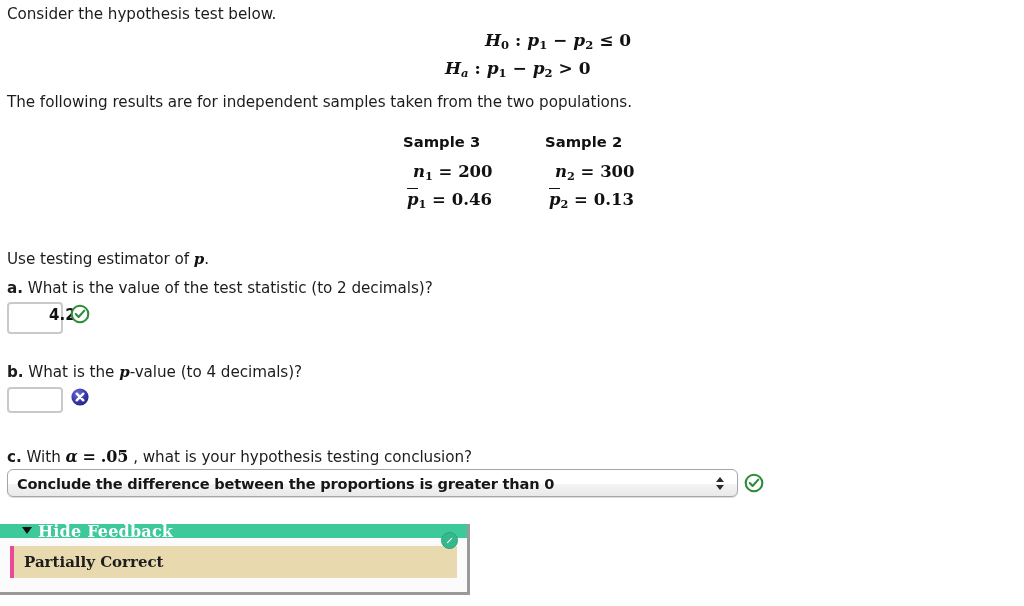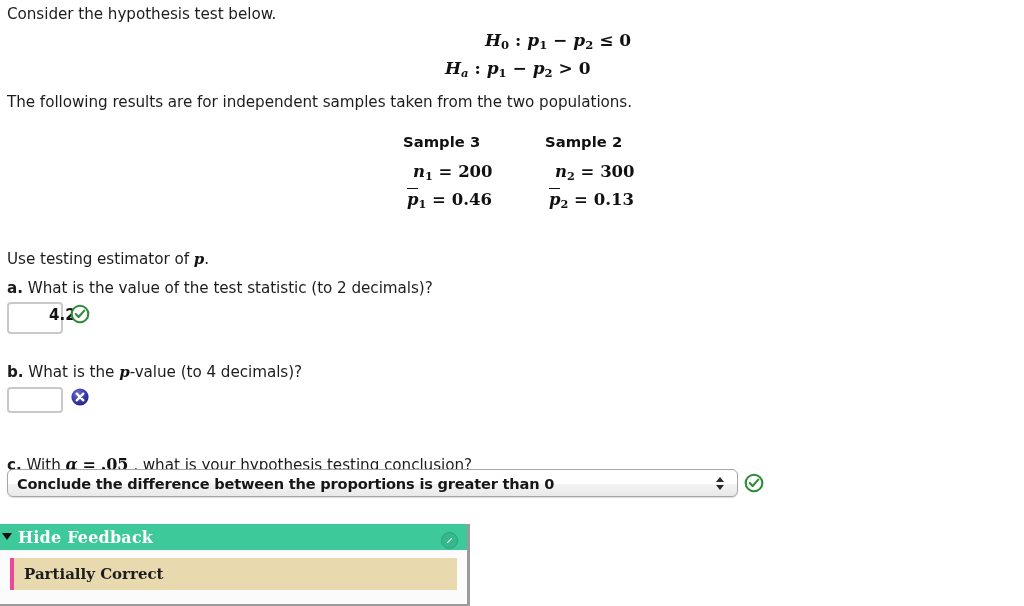--- a/index.html
+++ b/index.html
@@ -148,25 +148,25 @@
     top: 524px;
     width: 470px;
     box-sizing: border-box;
     background: #fbfbfb;
     border-right: 3px solid #9a9a9a;
     border-bottom: 3px solid #9a9a9a;
     padding-bottom: 4px;
   }
   #feedback-header {
     position: relative;
-    height: 26px;
+    height: 14px;
     background: #3ec99a;
     display: flex;
     align-items: center;
-    padding: 0 8px 0 2px;
+    padding: 0 8px 0 22px;
   }
   #feedback-title {
     font-family: "DejaVu Serif", "Liberation Serif", serif;
     font-weight: 700;
     font-size: 16px;
     color: #ffffff;
     margin-left: 6px;
     letter-spacing: 0.2px;
   }
   .disclosure-tri {
@@ -284,21 +284,21 @@
         <stop offset="0%" stop-color="#6f6fd6"></stop>
         <stop offset="55%" stop-color="#3a3ab0"></stop>
         <stop offset="100%" stop-color="#1e1e78"></stop>
       </radialGradient>
     </defs>
     <circle cx="10" cy="10" r="8.6" fill="url(#xg)"></circle>
     <path d="M6.7 6.7 L13.3 13.3 M13.3 6.7 L6.7 13.3" fill="none" stroke="#ffffff" stroke-width="2.4" stroke-linecap="round"></path>
   </svg>
 </div>
 
-<div class="line prose" style="left:7px; top:449px;margin-top:8px;">
+<div class="line prose" style="left:7px; top:449px;">
   <b>c.</b><span> With </span><span class="math mi" style="font-size:16px;">α</span>
   <span class="math op" style="font-size:16px;">=</span>
   <span class="math num" style="font-size:16px;">.05</span><span> , what is your hypothesis testing conclusion?</span>
 </div>
 
 <div class="select-shell" style="left:7px; top:469px; width:731px; height:28px;">
   <div class="select-text">Conclude the difference between the proportions is greater than 0</div>
   <div class="select-arrows">
     <span class="tri-up"></span>
     <span class="tri-dn"></span>

